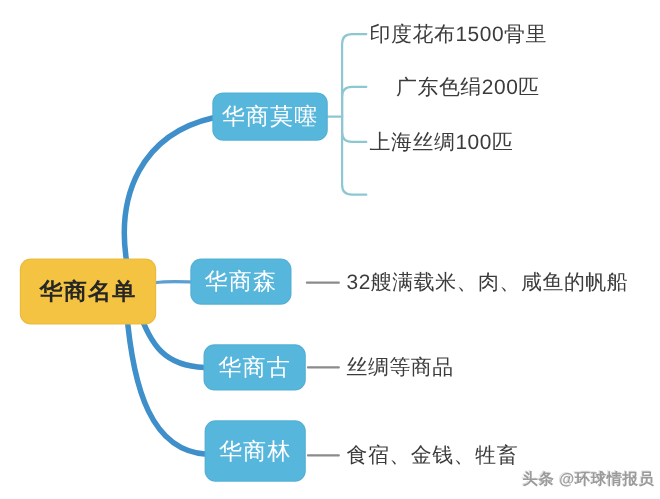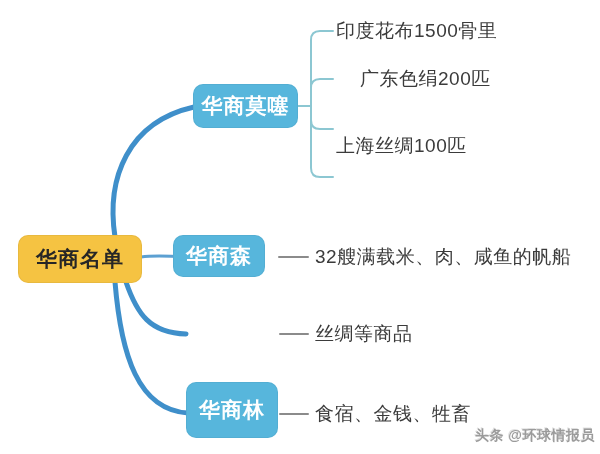--- a/index.html
+++ b/index.html
@@ -15,42 +15,42 @@
     background:var(--background);
     font-family:"Liberation Sans","DejaVu Sans",sans-serif;
   }
   .canvas{position:relative;width:600px;height:454px;}
   .canvas svg{position:absolute;left:0;top:0;}
   .node{
     position:absolute;display:flex;align-items:center;justify-content:center;
     box-sizing:border-box;border-radius:10px;
   }
   .root-node{
-    left:18px;top:235px;width:124px;height:48px;
+    left:18px;top:235px;width:124px;height:60px;
     background:var(--root-fill);
     color:var(--root-text);font-size:21px;font-weight:700;letter-spacing:1px;
     box-shadow:inset 0 0 0 1px rgba(0,0,0,0.05);
   }
   .branch-node{
     background:var(--branch-fill);
-    color:var(--branch-text);font-size:21px;font-weight:700;letter-spacing:1px;
+    color:var(--branch-text);font-size:21px;font-weight:400;letter-spacing:1px;
     box-shadow:inset 0 0 0 1px rgba(0,0,0,0.04);
   }
   .branch-1{left:193px;top:84px;width:105px;height:44px;}
   .branch-2{left:173px;top:235px;width:92px;height:42px;}
   .branch-3{left:185px;top:313px;width:93px;height:42px;}
   .branch-4{left:186px;top:382px;width:92px;height:56px;}
   .leaf{
     position:absolute;transform:translateY(-50%);
     color:var(--leaf-text);font-size:19px;font-weight:500;
     white-space:nowrap;letter-spacing:0.5px;text-align:center;
   }
   .leaf-1a{left:336px;top:31px;}
   .leaf-1b{left:336px;top:79px;margin-left:24px;}
-  .leaf-1c{left:336px;top:146px;}
+  .leaf-1c{left:336px;top:129px;}
   .leaf-1d{left:336px;top:177px;}
   .leaf-2a{left:315px;top:257px;}
   .leaf-3a{left:315px;top:334px;}
   .leaf-4a{left:315px;top:414px;}
   .watermark{
     position:absolute;right:5px;top:427px;
     color:var(--watermark-text);font-size:14px;font-weight:700;
     letter-spacing:0.5px;white-space:nowrap;
     text-shadow:1px 1px 0 rgba(255,255,255,0.95),-1px -1px 0 rgba(0,0,0,0.12);
   }
@@ -79,20 +79,21 @@
 
     <path class="grayline" d="M 279 257 H 308"></path>
     <path class="grayline" d="M 280 334 H 308"></path>
     <path class="grayline" d="M 280 414 H 308"></path>
   </svg>
 
   <div class="node root-node">华商名单</div>
 
   <div class="node branch-node branch-1">华商莫噻</div>
   <div class="node branch-node branch-2">华商森</div>
+  <div class="node branch-node branch-3">华商古</div>
   <div class="node branch-node branch-4">华商林</div>
 
   <div class="leaf leaf-1a">印度花布1500骨里</div>
   <div class="leaf leaf-1b">广东色绢200匹</div>
   <div class="leaf leaf-1c">上海丝绸100匹</div>
   <div class="leaf leaf-2a">32艘满载米、肉、咸鱼的帆船</div>
   <div class="leaf leaf-3a">丝绸等商品</div>
   <div class="leaf leaf-4a">食宿、金钱、牲畜</div>
 
   <div class="watermark">头条 @环球情报员</div>

